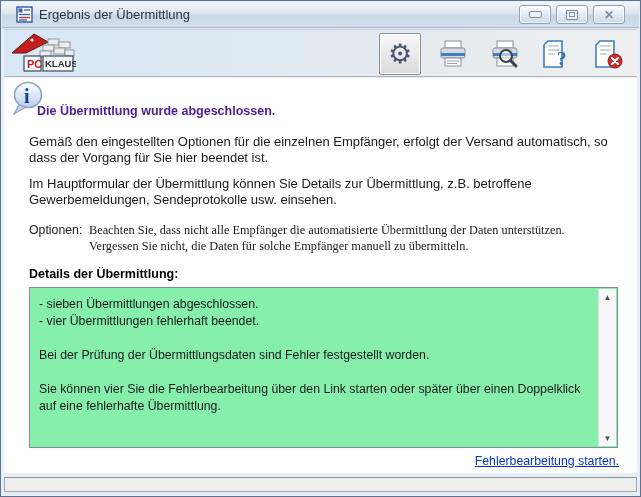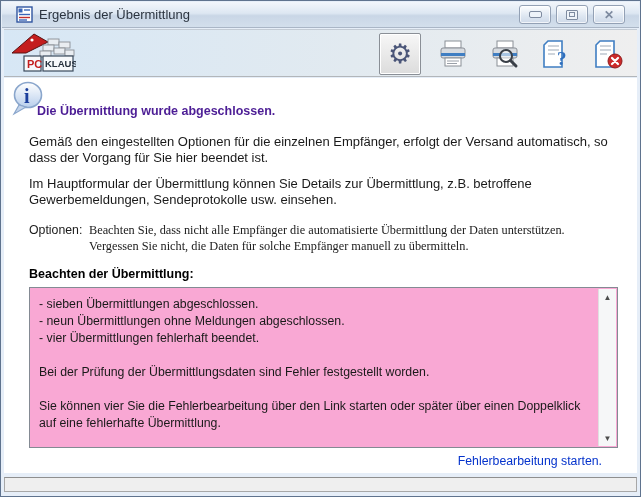--- a/index.html
+++ b/index.html
@@ -52,33 +52,33 @@
   .info-icon{position:absolute;left:8px;top:3px;}
   .heading{position:absolute;left:33px;top:26px;font-size:12.5px;font-weight:bold;color:#4c1d95;}
   .para{position:absolute;left:25px;font-size:13px;color:#1a1a1a;line-height:15.5px;}
   .p1{top:56px;width:592px;}
   .p2{top:98px;width:596px;}
   .note-label{position:absolute;left:25px;top:145px;font-size:12.3px;color:#1a1a1a;}
   .note-text{position:absolute;left:85px;top:145px;width:492px;font-size:12.3px;color:#1a1a1a;line-height:15.5px;font-family:Liberation Serif, serif;}
   .result-label{position:absolute;left:25px;top:189px;font-size:12.5px;font-weight:bold;color:#000;}
   .result-box{
     position:absolute;left:25px;top:209px;width:589px;height:161px;
-    border:1px solid #848a93;background:#f9a8d4;box-sizing:border-box;
+    border:1px solid #848a93;background:#86efac;box-sizing:border-box;
   }
   .result-text{position:absolute;left:9px;top:8px;right:24px;font-size:12.3px;color:#1a1a1a;}
   .result-line{min-height:17px;line-height:17px;}
   .scrollbar{
     position:absolute;top:1px;right:1px;bottom:1px;width:17px;
     background:#f6f7f8;border-left:1px solid #e0e0e0;
     display:flex;flex-direction:column;justify-content:space-between;align-items:center;
   }
   .sb-arrow{width:15px;height:16px;display:flex;align-items:center;justify-content:center;font-size:8px;color:#4c4c4c;cursor:default;}
   .link{
-    position:absolute;right:35px;top:376px;font-size:12.3px;color:#0533cc;
-    cursor:pointer;
+    position:absolute;right:18px;top:376px;font-size:12.3px;color:#0533cc;
+    text-decoration:underline;cursor:pointer;
   }
   
   .statusbar{
     position:absolute;left:3px;right:3px;bottom:4px;height:15px;
     background:#efefef;border:1px solid #a7a7a7;border-top-color:#8f8f8f;box-sizing:border-box;
   }
 </style>
 </head>
 <body>
 
@@ -195,26 +195,25 @@
     </span>
 
     <div class="heading">Die Übermittlung wurde abgeschlossen.</div>
 
     <div class="para p1">Gemäß den eingestellten Optionen für die einzelnen Empfänger, erfolgt der Versand automatisch, so dass der Vorgang für Sie hier beendet ist.</div>
     <div class="para p2">Im Hauptformular der Übermittlung können Sie Details zur Übermittlung, z.B. betroffene Gewerbemeldungen, Sendeprotokolle usw. einsehen.</div>
 
     <div class="note-label">Optionen:</div>
     <div class="note-text">Beachten Sie, dass nicht alle Empfänger die automatisierte Übermittlung der Daten unterstützen. Vergessen Sie nicht, die Daten für solche Empfänger manuell zu übermitteln.</div>
 
-    <div class="result-label">Beachten der Übermittlung:</div>
+    <div class="result-label">Details der Übermittlung:</div>
 
     <div class="result-box">
       <div class="result-text">
         <div class="result-line">- sieben Übermittlungen abgeschlossen.</div>
-        <div class="result-line">- neun Übermittlungen ohne Meldungen abgeschlossen.</div>
         <div class="result-line">- vier Übermittlungen fehlerhaft beendet.</div>
         <div class="result-line"></div>
         <div class="result-line">Bei der Prüfung der Übermittlungsdaten sind Fehler festgestellt worden.</div>
         <div class="result-line"></div>
         <div class="result-line">Sie können vier Sie die Fehlerbearbeitung über den Link starten oder später über einen Doppelklick auf eine fehlerhafte Übermittlung.</div>
       </div>
       <div class="scrollbar">
         <span class="sb-arrow">▲</span>
         <span class="sb-arrow">▼</span>
       </div>

